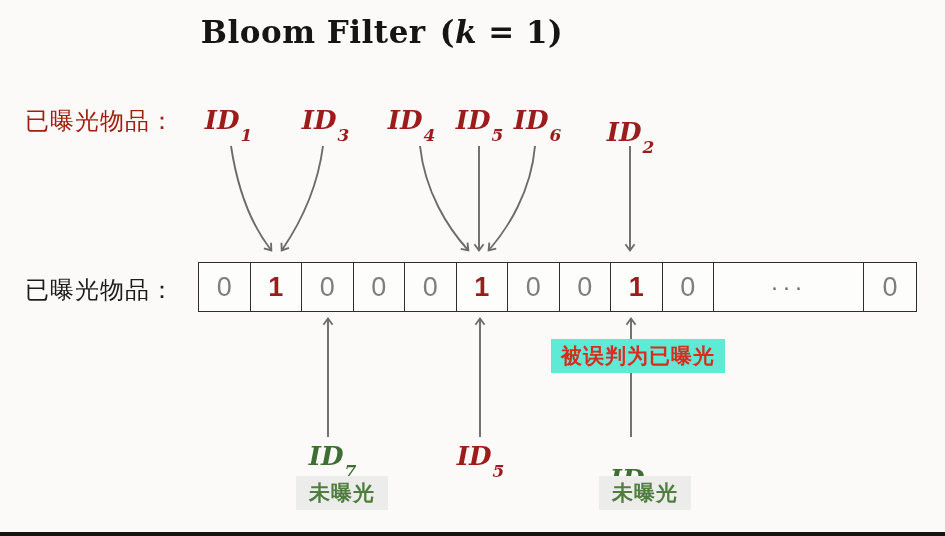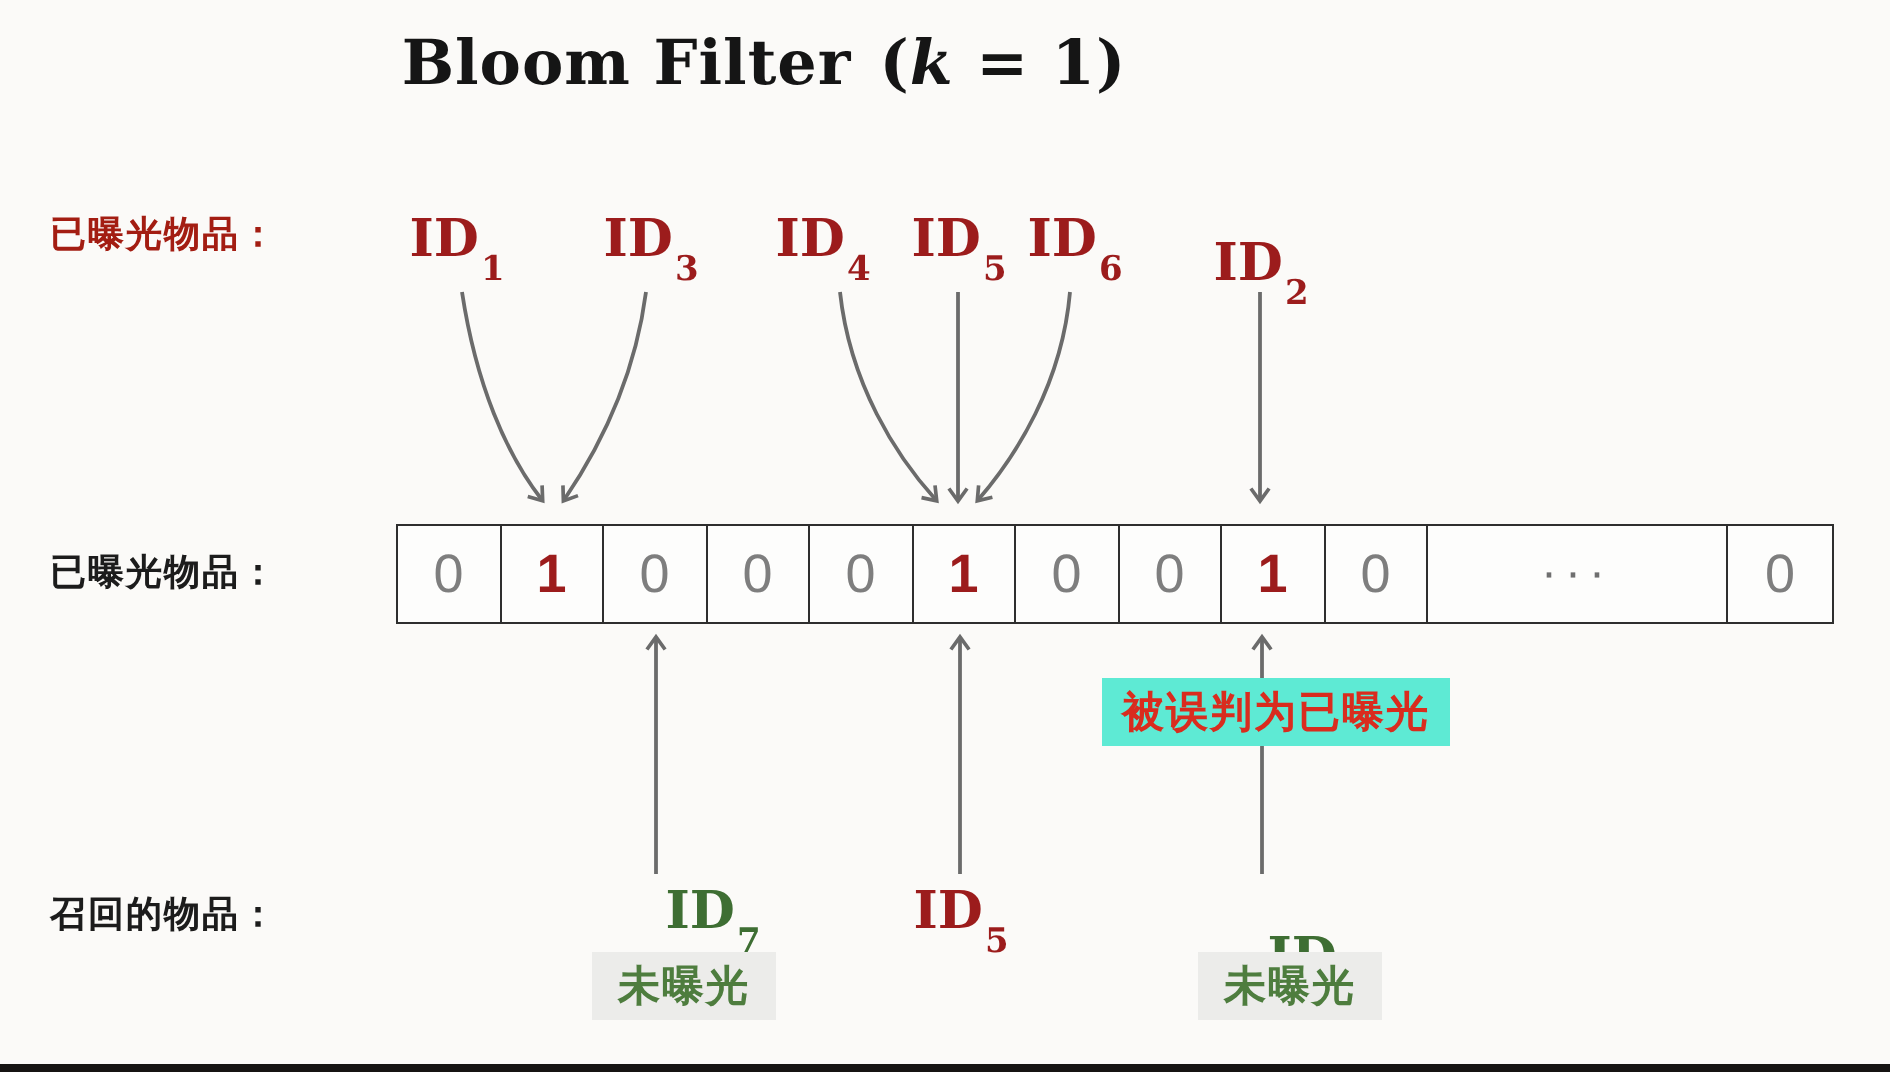--- a/index.html
+++ b/index.html
@@ -14,34 +14,34 @@
     background:#161413;
   }
   .title {
     position:absolute; left:0; top:14px; width:764px;
     text-align:center; font-family:"DejaVu Serif", serif;
     font-size:31px; font-weight:700; color:#151515; letter-spacing:0.5px;
   }
   .title .gap { display:inline-block; width:14px; }
   .title i { font-family:"DejaVu Serif", serif; font-weight:600; }
   .row-label {
-    position:absolute; font-size:18px; font-weight:700; color:#1c1c1c;
+    position:absolute; font-size:24px; font-weight:400; color:#1c1c1c;
     letter-spacing:1px; white-space:nowrap;
   }
   .row-label.red { color:#a31d12; }
   .idlabel {
     position:absolute; transform:translateX(-50%);
     font-family:"DejaVu Serif", serif; font-size:26px; font-weight:700;
-    white-space:nowrap; line-height:1;
+    white-space:nowrap; line-height:1;font-style:italic;
   }
   .idlabel sub {
     font-size:17px; line-height:1; position:relative; top:6px; left:1px;
   }
   .idlabel.darkred { color:#9c1c1c; }
-  .idlabel.green  { color:#3e6e33;margin-left:24px; }
+  .idlabel.green  { color:#3e6e33; }
   .svglayer { position:absolute; left:0; top:0; width:945px; height:536px; }
   .vector {
     position:absolute; left:198px; top:262px; height:50px;
     display:flex; border:1.6px solid #2e2e2e; background:#fdfdfc;
   }
   .cell {
     height:100%; border-right:1.4px solid #2e2e2e;
     display:flex; align-items:center; justify-content:center;
     font-size:27px; color:#7e7e7e;
   }
@@ -110,21 +110,20 @@
     <div class="cell" style="width:51.5px;">0</div>
     <div class="cell" style="width:51.5px;">0</div>
     <div class="cell one" style="width:51.5px;">1</div>
     <div class="cell" style="width:51.5px;">0</div>
     <div class="cell dots" style="width:150px;">···</div>
     <div class="cell" style="width:52px;">0</div>
   </div>
 
   <div class="fp-label">被误判为已曝光</div>
 
-  <div class="row-label" style="left:25px; top:445px;">召回的物品：</div>
 
   <div class="idlabel green" style="left:332px; top:443px;"><span>ID</span><sub>7</sub></div>
   <div class="idlabel darkred" style="left:480px; top:443px;"><span>ID</span><sub>5</sub></div>
   <div class="idlabel green" style="left:633px; top:466px;text-align:right;"><span>ID</span><sub>8</sub></div>
 
   <div class="badge green" style="left:330px;">未曝光</div>
   <div class="badge green" style="left:633px;">未曝光</div>
 
   <div class="bottom-bar"></div>
 </div>

